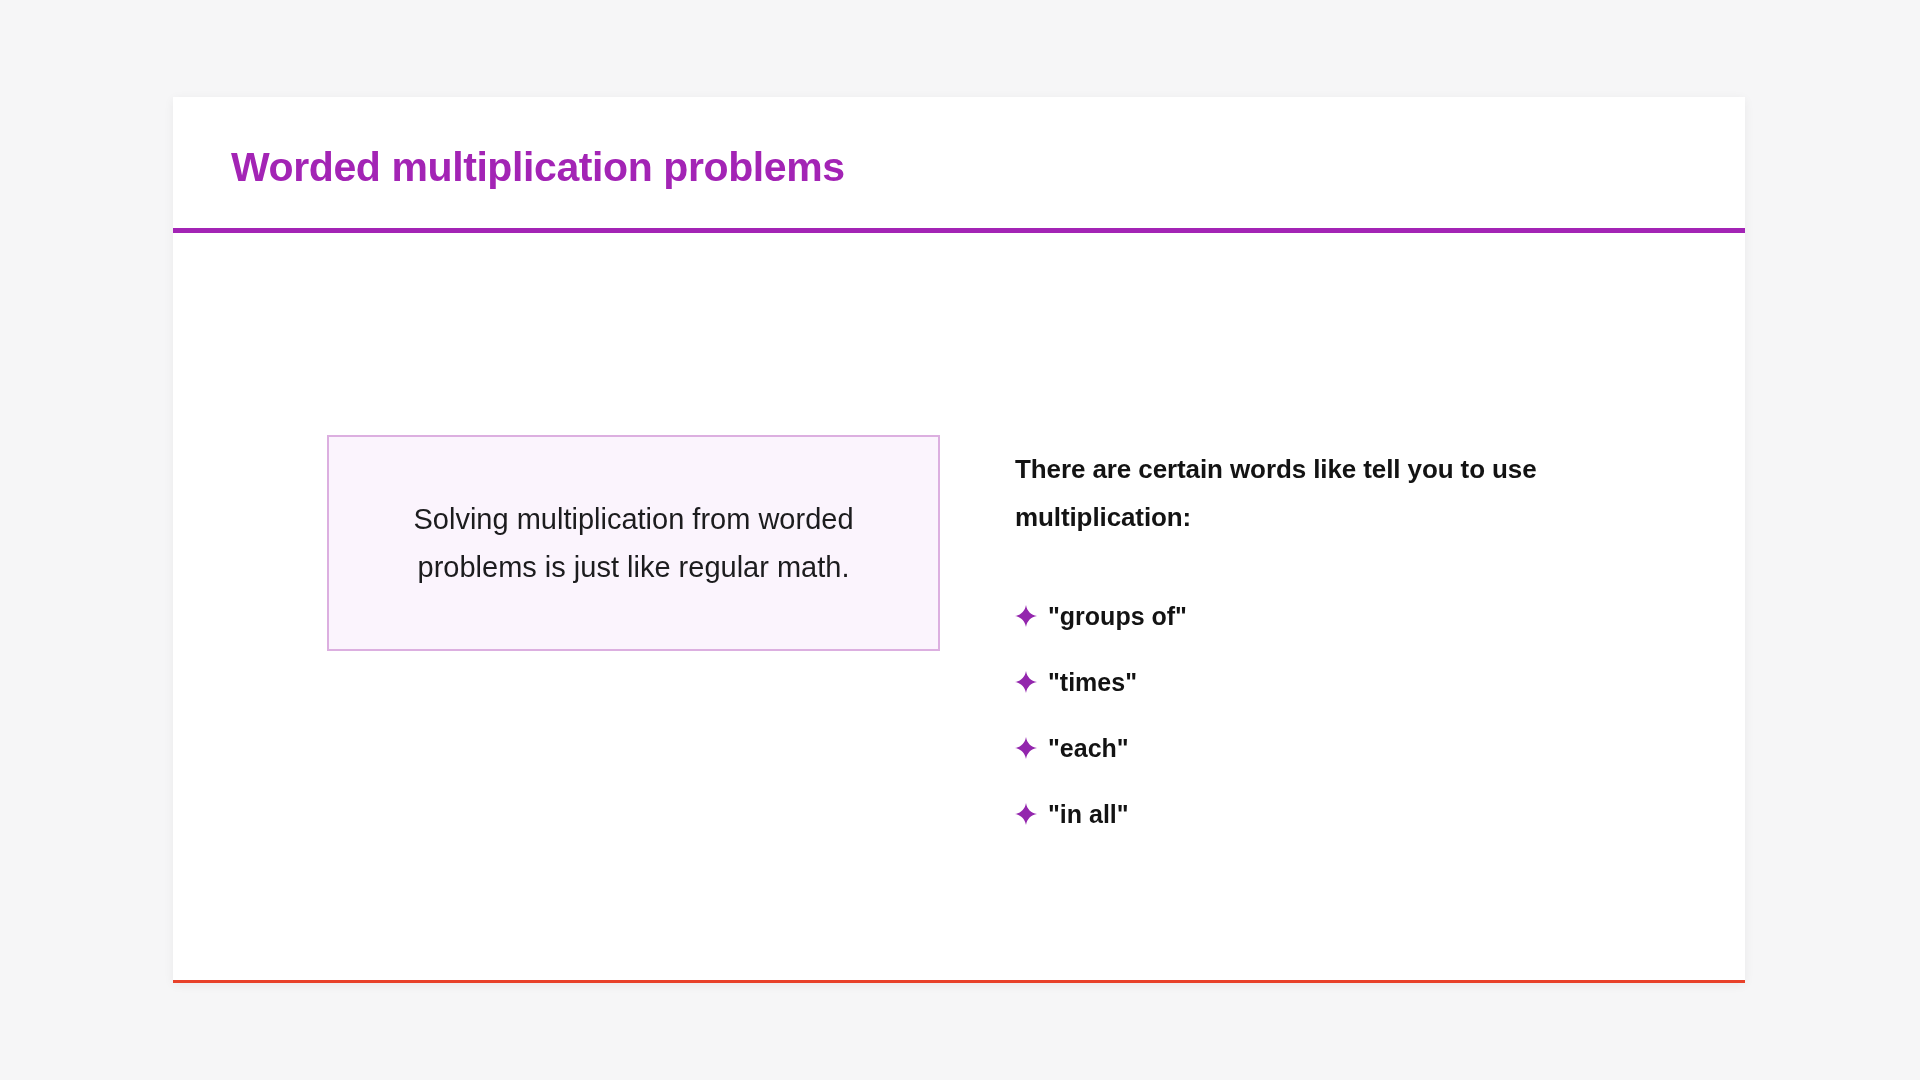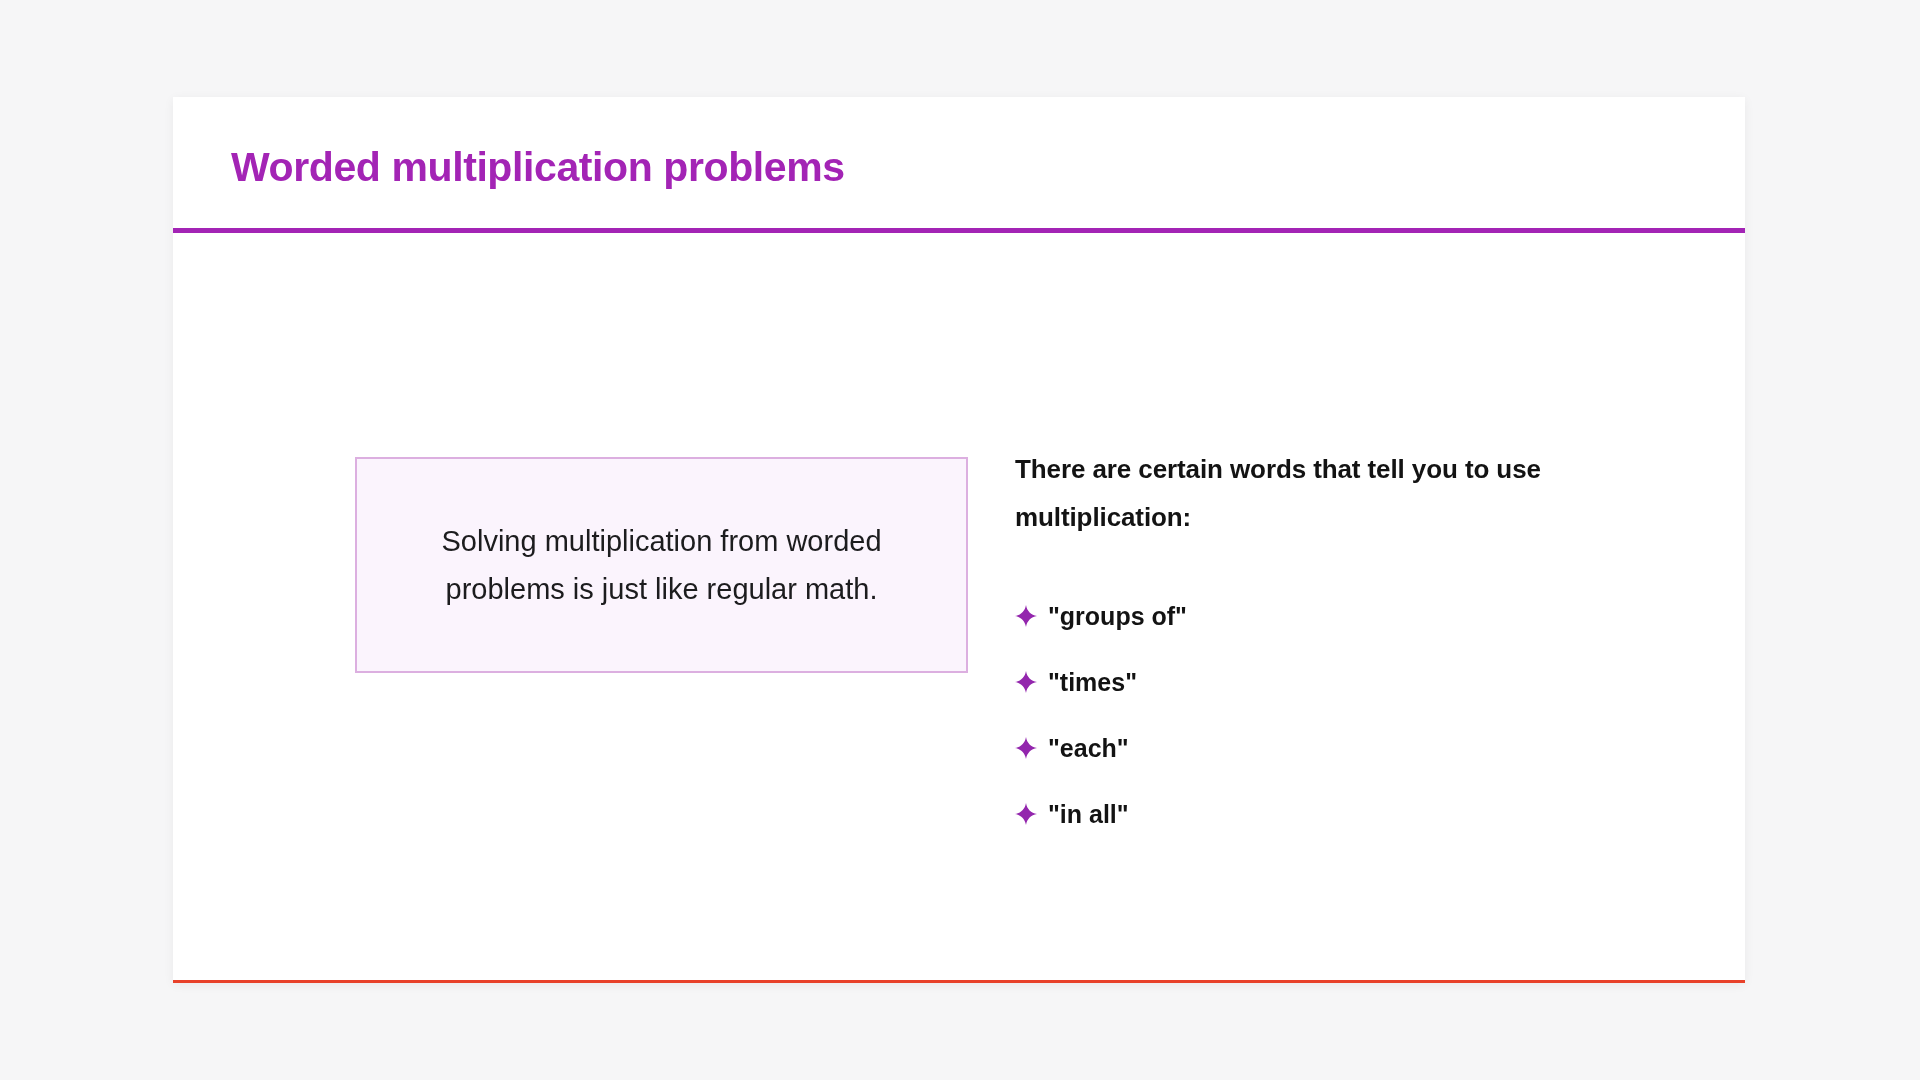--- a/index.html
+++ b/index.html
@@ -73,23 +73,22 @@
     left:0;
     top:133px;
     width:100%;
     height:750px;
   }
 
   
   .left-col {
     position:absolute;
     left:154px;
-    top:227px;
+    top:205px;
     width:705px;
-    margin-left:28px;
   }
 
   .callout-box {
     width:613px;
     border:2px solid #dcafe0;
     background:#fbf4fd;
     display:flex;
     align-items:center;
     justify-content:center;
     padding:0 34px;
@@ -164,21 +163,21 @@
 
         <div class="callout-box first">
           <p class="callout-text">Solving multiplication from worded problems is just like regular math.</p>
         </div>
 
 
       </div>
 
       <div class="right-col">
 
-        <p class="right-heading">There are certain words that tell you to use multiplication:</p>
+        <p class="right-heading">There are certain words like tell you to use multiplication:</p>
 
         <ul class="word-list">
 
           <li class="word-item">
             <svg class="sparkle-icon" viewBox="0 0 24 24">
               <path d="M12 0 C13.1 6.6 17.4 10.9 24 12 C17.4 13.1 13.1 17.4 12 24 C10.9 17.4 6.6 13.1 0 12 C6.6 10.9 10.9 6.6 12 0 Z" fill="#9326ad"></path>
             </svg>
             <span>"groups of"</span>
           </li>
 

